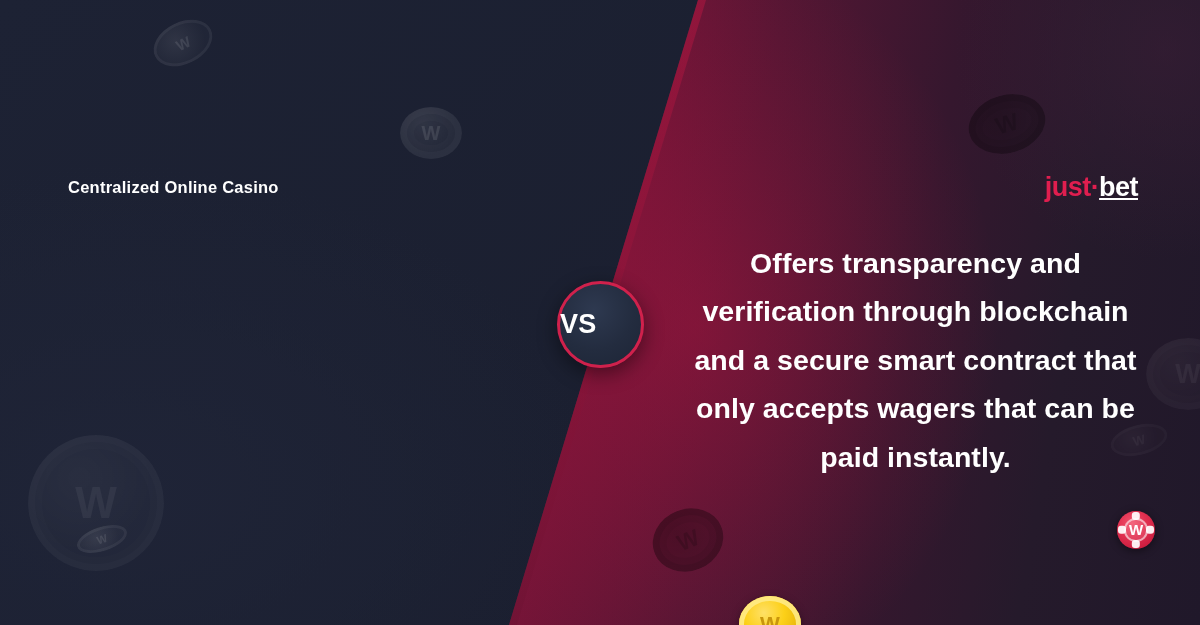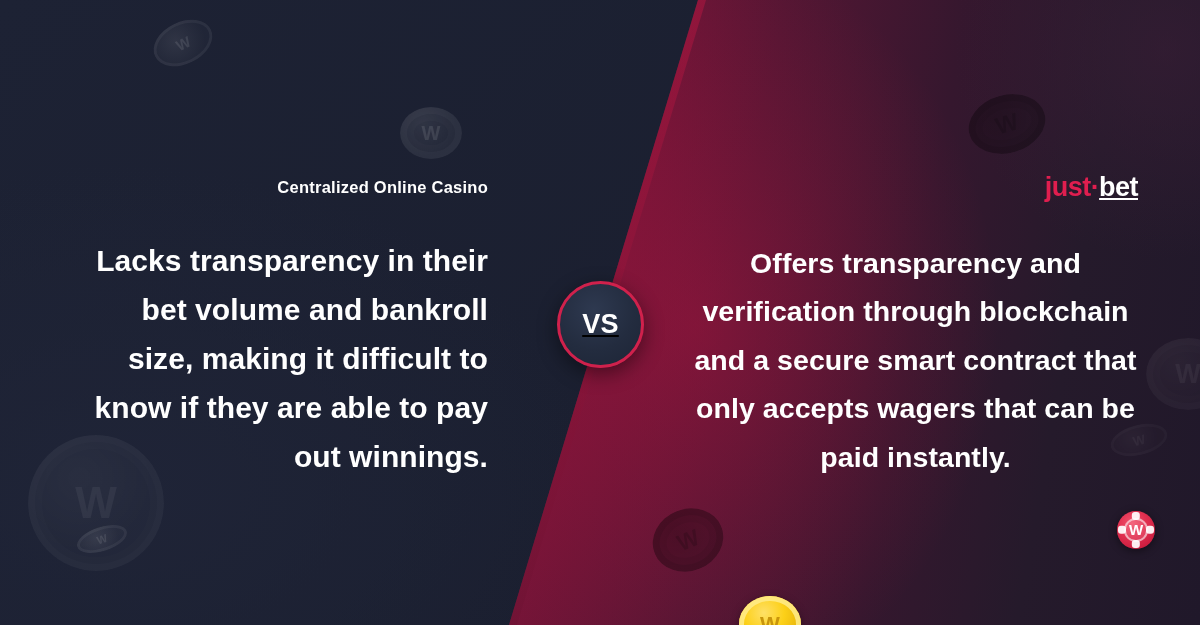--- a/index.html
+++ b/index.html
@@ -114,23 +114,22 @@
     color:#fff; font-weight:700;
   }
   .red-chip .notch {
     position:absolute; width:22%; height:22%;
     background:rgba(255,255,255,.92); border-radius:3px;
   }
 
   
   .left-col {
     position:absolute;
-    left:88px; top:178px; width:400px;
+    left:68px; top:178px; width:400px;
     z-index:6;
-    text-align:right;
   }
   .kicker {
     color:#ffffff;
     font-size:16.5px;
     font-weight:700;
     letter-spacing:.015em;
     margin-bottom:40px;
   }
   .left-body {
     color:#ffffff;
@@ -167,24 +166,23 @@
   }
 
   
   .vs-badge {
     position:absolute;
     left:557px; top:281px;
     width:87px; height:87px;
     border-radius:50%;
     background:radial-gradient(circle at 42% 32%, #2e3950 0%, #232c3f 55%, #1d2536 100%);
     border:3px solid #d0214c;
-    display:flex; align-items:center; justify-content:center;
+    display:flex; align-items:center; 
     box-shadow: 0 6px 20px rgba(0,0,0,.45);
     z-index:9;
-    text-decoration:underline;
   }
   .vs-badge span {
     color:#ffffff;
     font-size:27px;
     font-weight:800;
     letter-spacing:.01em;
   }
 </style>
 </head>
 <body>
@@ -235,21 +233,20 @@
   <div class="red-chip" style="left:1117px; top:511px; width:38px; height:38px;">
     <div class="notch" style="top:1px;left:50%;transform:translateX(-50%);"></div>
     <div class="notch" style="bottom:1px;left:50%;transform:translateX(-50%);"></div>
     <div class="notch" style="left:1px;top:50%;transform:translateY(-50%);"></div>
     <div class="notch" style="right:1px;top:50%;transform:translateY(-50%);"></div>
     <div class="inner" style="font-size:15px;">W</div>
   </div>
 
   <div class="left-col">
     <div class="kicker">Centralized Online Casino</div>
-    <div class="left-body">Lacks transparency in their bet volume and bankroll size, making it difficult to know if they are able to pay out winnings.</div>
   </div>
 
   <div class="vs-badge">
     <span>VS</span>
   </div>
 
   <div class="right-col">
     <div class="logo">
       <span class="just">just</span><span class="dot">·</span><span class="bet">bet</span>
     </div>

